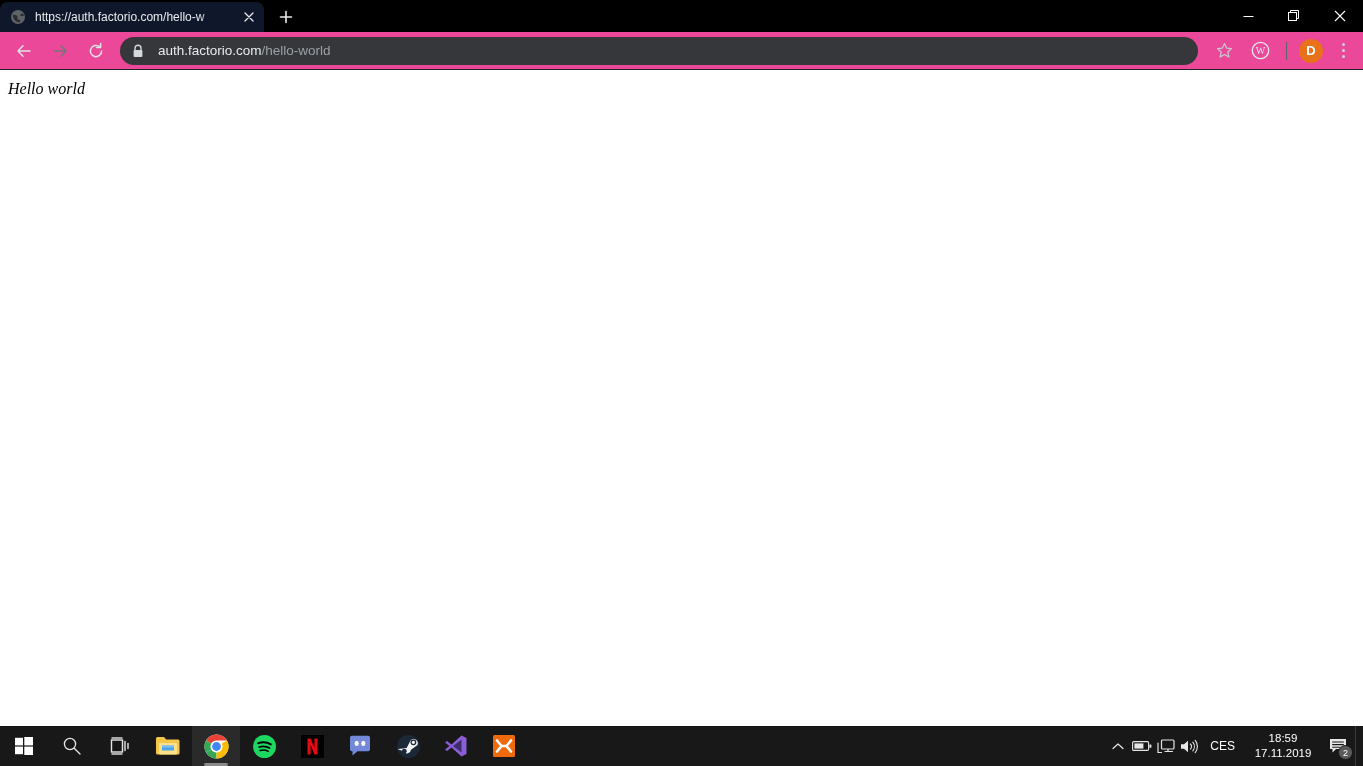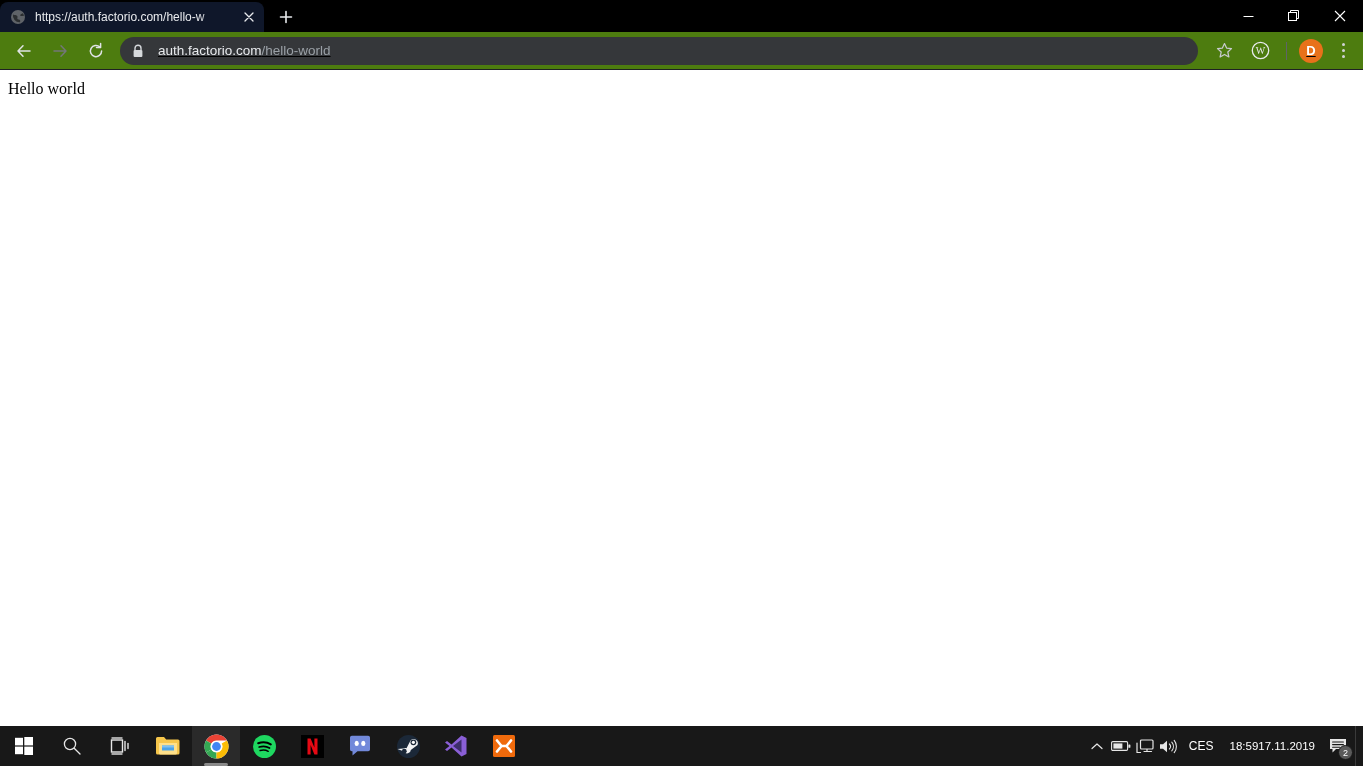--- a/index.html
+++ b/index.html
@@ -69,25 +69,24 @@
     display: flex; align-items: center;
   }
   .wc {
     width: 46px; height: 32px;
     display: flex; align-items: center; justify-content: center;
   }
 
   
   .toolbar {
     height: 38px;
-    background: #4d7c0f;
+    background: #ec4899;
     display: flex; align-items: center;
     padding: 1px 6px;
     border-bottom: 1px solid #1f2123;
-    text-decoration: underline;
   }
   .navbtn {
     width: 30px; height: 30px;
     margin: 0 3px;
     display: flex; align-items: center; justify-content: center;
     border-radius: 50%;
     flex: 0 0 30px;
   }
   .omnibox {
     flex: 1 1 auto;
@@ -120,20 +119,21 @@
   .kebab { width: 28px; height: 30px; display:flex; flex-direction:column;
            align-items:center; justify-content:center; gap:3px; margin-left: 2px;}
   .kebab i { width: 3px; height: 3px; border-radius: 50%; background:#d0d3d6; display:block; }
 
   
   .page {
     position: absolute; left: 0; top: 71px;
     width: 1363px; height: 655px;
     background: #ffffff;
     padding: 8px;
+    font-style: italic;
   }
   .page-text {
     font-family: "Liberation Serif", serif;
     font-size: 16px;
     color: #000000;
     line-height: 19px;
   }
 
   
   .taskbar {
@@ -160,21 +160,21 @@
     display: flex; align-items: center; justify-content: center;
   }
   .tray-lang {
     color: #ffffff; font-size: 12px;
     padding: 0 10px 0 8px;
     height: 40px; display: flex; align-items: center;
   }
   .tray-clock {
     color: #ffffff; font-size: 11.5px;
     height: 40px;
-    display: flex; 
+    display: flex; flex-direction: column;
     align-items: center; justify-content: center;
     line-height: 15px;
     padding: 0 6px;
     min-width: 76px;
   }
   .tray-notif {
     width: 34px; height: 40px;
     display: flex; align-items: center; justify-content: center;
     position: relative;
   }

